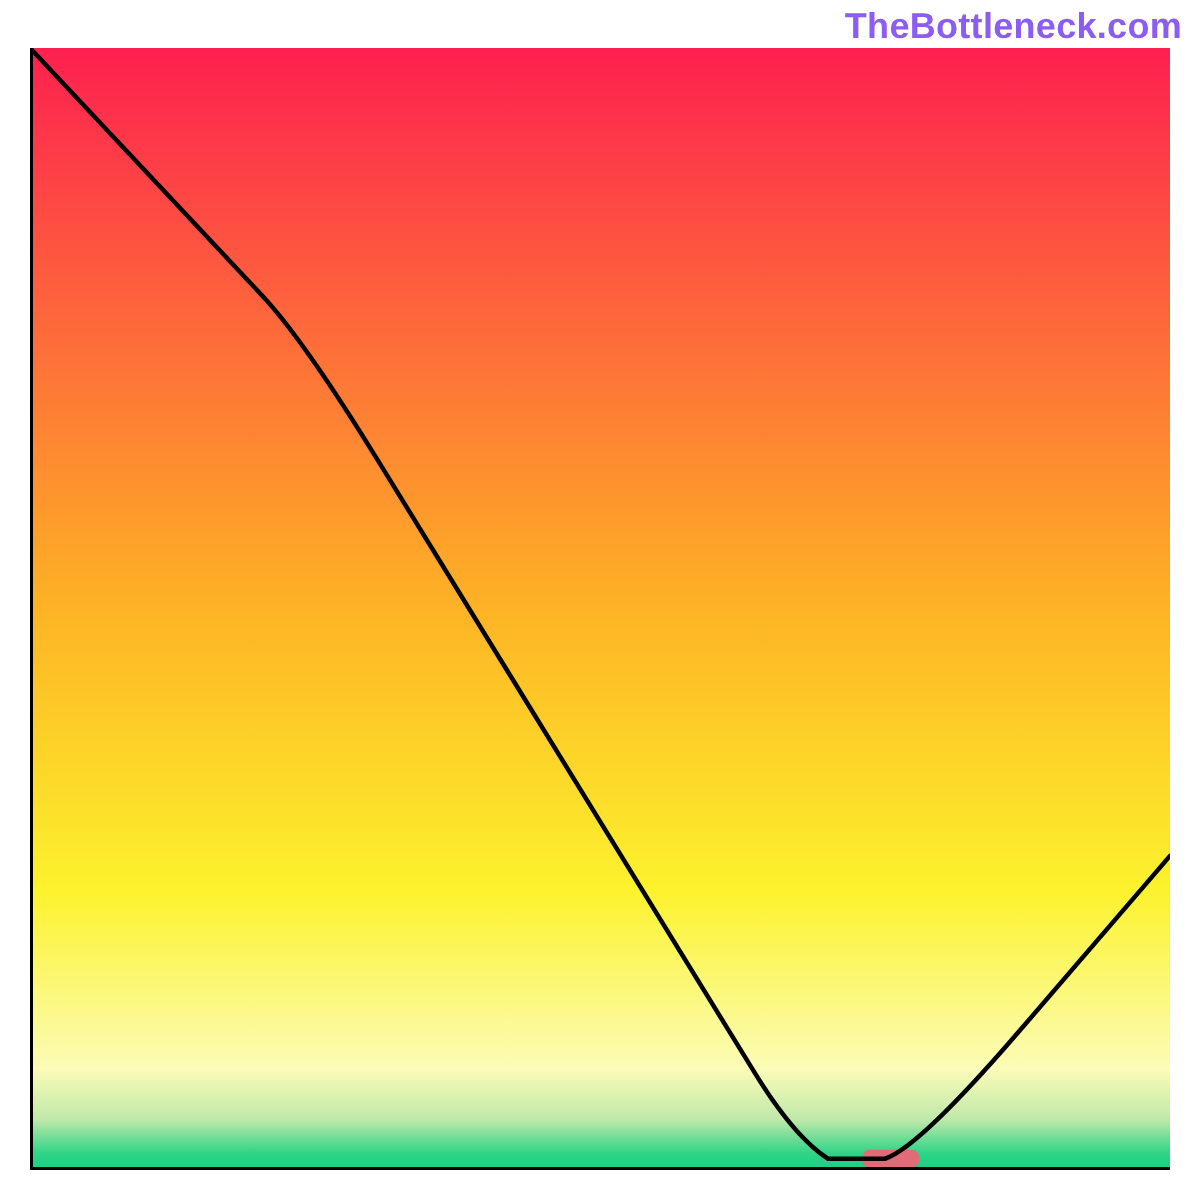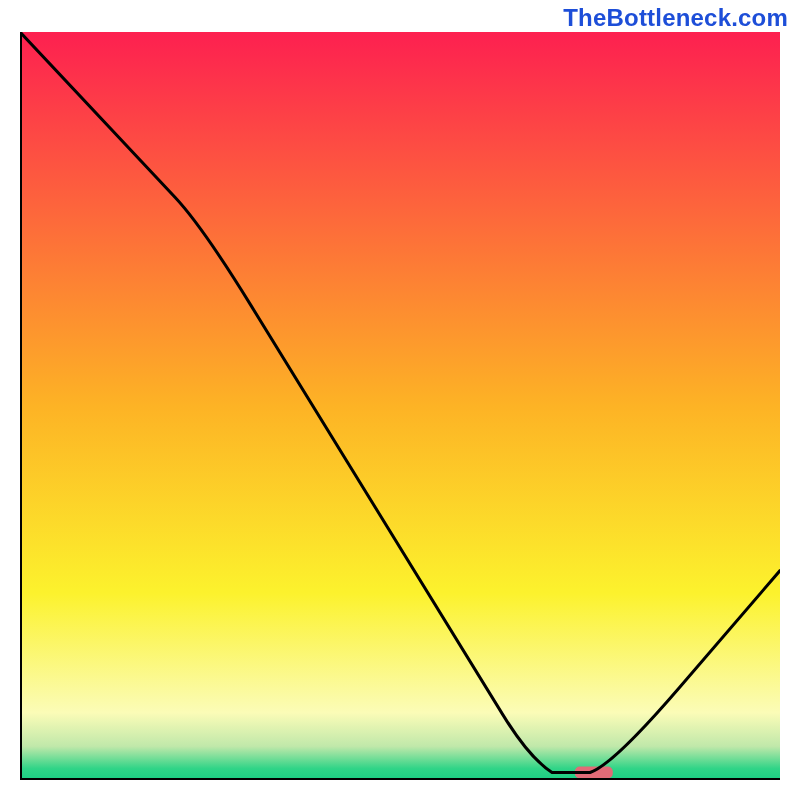--- a/index.html
+++ b/index.html
@@ -15,21 +15,21 @@
     position: relative;
     width: 800px;
     height: 800px;
   }
   .watermark {
     position: absolute;
     top: 4px;
     right: 12px;
     font-size: 24px;
     font-weight: 600;
-    color: #1d4ed8;
+    color: #8b5cf6;
     letter-spacing: 0.2px;
   }
   .plot-frame {
     position: absolute;
     left: 20px;
     top: 32px;
     width: 760px;
     height: 748px;
     box-sizing: border-box;
   }

